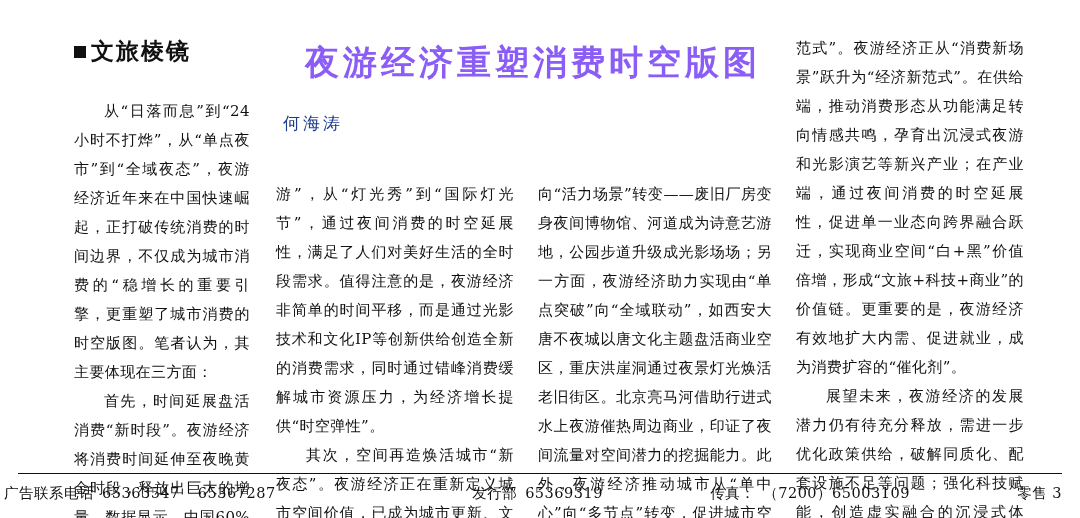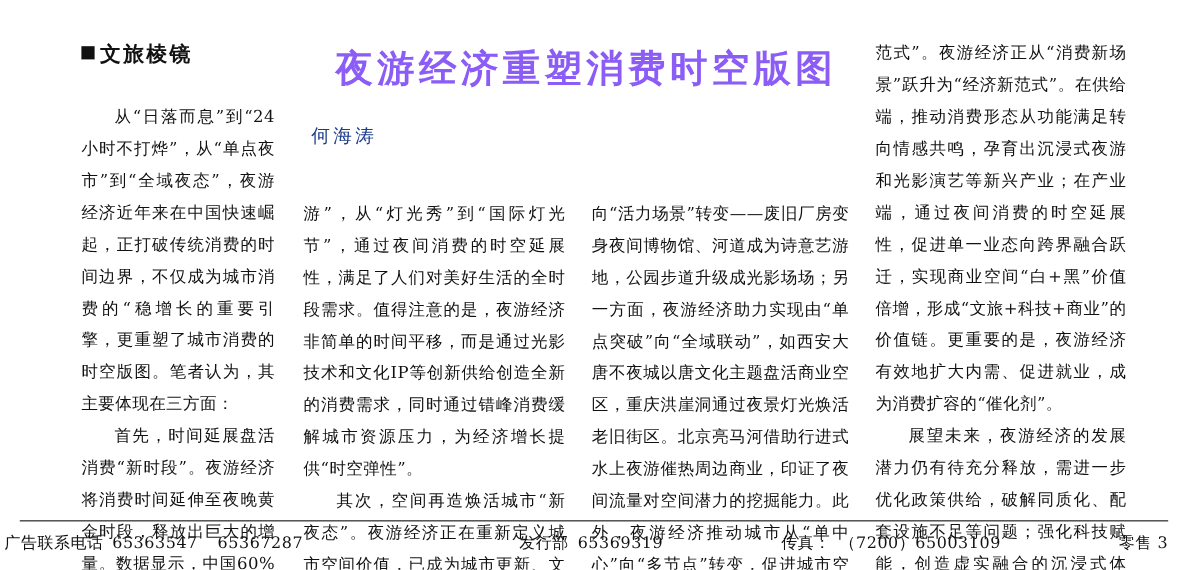--- a/index.html
+++ b/index.html
@@ -36,21 +36,21 @@
     position: relative;
     box-sizing: border-box;
   }
   .col-1 { width: 248px; padding: 0 16px 0 56px; }
   .col-2 { width: 262px; padding: 0 14px 0 10px; }
   .col-3 { width: 258px; padding: 0 14px 0 10px; }
   .col-4 { width: 248px; padding: 0 10px 0 10px; }
 
   
   .kicker {
-    font-size: 19px;
+    font-size: 23px;
     font-weight: bold;
     letter-spacing: 2px;
     margin: 6px 0 26px 0;
     white-space: nowrap;
   }
   .kicker .sq {
     display: inline-block;
     width: 12px;
     height: 12px;
     background: #111;

